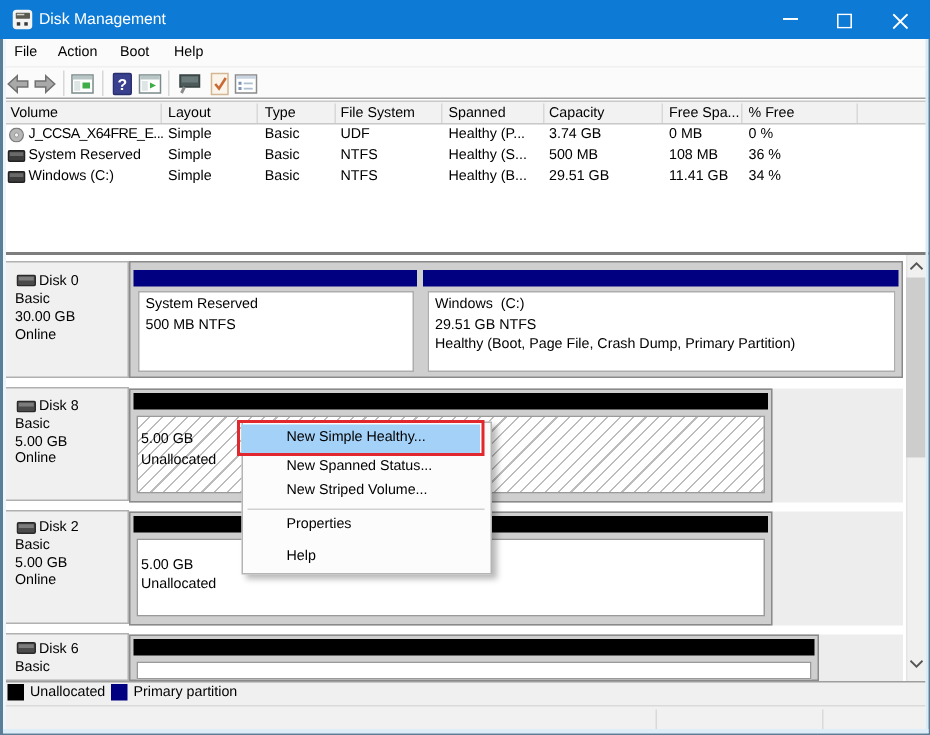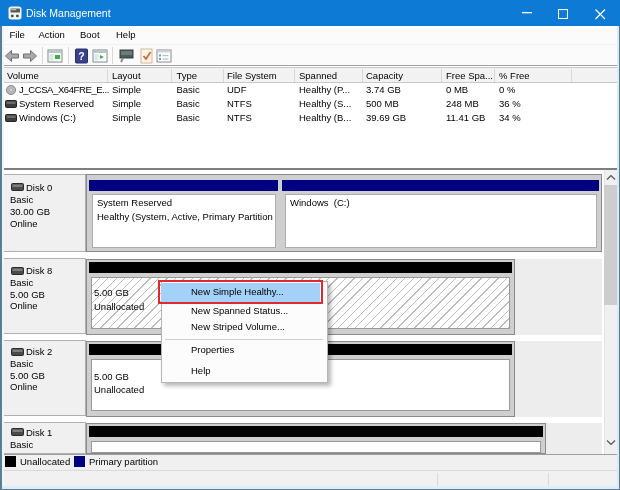--- a/index.html
+++ b/index.html
@@ -159,59 +159,61 @@
 <svg class="abs" style="left:5px;top:100px" width="12" height="8" viewBox="0 0 12 8">
     <rect x="0.5" y="0.5" width="11" height="7" rx="1" fill="#3c3c3c" stroke="#222"></rect>
     <rect x="1.5" y="1.5" width="9" height="2.5" fill="#6a6a6a"></rect>
   </svg>
 <div class="abs t" style="left:19px;top:98px">System Reserved</div>
 <div class="abs t" style="left:112px;top:98px">Simple</div>
 <div class="abs t" style="left:176.5px;top:98px">Basic</div>
 <div class="abs t" style="left:227px;top:98px">NTFS</div>
 <div class="abs t" style="left:299px;top:98px">Healthy (S...</div>
 <div class="abs t" style="left:366px;top:98px">500 MB</div>
-<div class="abs t" style="left:446px;top:98px">248 MB</div>
+<div class="abs t" style="left:446px;top:98px">108 MB</div>
 <div class="abs t" style="left:499px;top:98px">36 %</div>
 
 <svg class="abs" style="left:5px;top:114px" width="12" height="8" viewBox="0 0 12 8">
     <rect x="0.5" y="0.5" width="11" height="7" rx="1" fill="#3c3c3c" stroke="#222"></rect>
     <rect x="1.5" y="1.5" width="9" height="2.5" fill="#6a6a6a"></rect>
   </svg>
 <div class="abs t" style="left:19px;top:112px">Windows (C:)</div>
 <div class="abs t" style="left:112px;top:112px">Simple</div>
 <div class="abs t" style="left:176.5px;top:112px">Basic</div>
 <div class="abs t" style="left:227px;top:112px">NTFS</div>
 <div class="abs t" style="left:299px;top:112px">Healthy (B...</div>
-<div class="abs t" style="left:366px;top:112px">39.69 GB</div>
+<div class="abs t" style="left:366px;top:112px">29.51 GB</div>
 <div class="abs t" style="left:446px;top:112px">11.41 GB</div>
 <div class="abs t" style="left:499px;top:112px">34 %</div>
 
 <div class="abs" id="divider"></div>
 
 <div class="abs diskbox" style="top:174px;height:78px"></div>
 <svg class="abs" style="left:11px;top:183px" width="13" height="8" viewBox="0 0 13 8">
     <rect x="0.5" y="0.5" width="12" height="7" rx="1" fill="#4a4a4a" stroke="#2a2a2a"></rect>
     <rect x="1.5" y="1.5" width="10" height="2.5" fill="#7d7d7d"></rect>
   </svg>
 <div class="abs t b" style="left:26px;top:182px">Disk 0</div>
 <div class="abs t" style="left:10px;top:194px">Basic</div>
 <div class="abs t" style="left:10px;top:206px">30.00 GB</div>
 <div class="abs t" style="left:10px;top:218px">Online</div>
 <div class="abs strip" style="top:174px;height:78px;width:516px">
   <div class="part" style="left:0;width:193px">
     <div class="cbar" style="top:5px;background:#000080"></div>
     <div class="pbox">
       <div class="pline b">System Reserved</div>
-      <div class="pline">Healthy (System, Active, Primary Partition</div>
+      <div class="pline">500 MB NTFS</div>
     </div>
   </div>
   <div class="part" style="left:193px;right:0">
     <div class="cbar" style="top:5px;background:#000080"></div>
     <div class="pbox">
       <div class="pline b">Windows&nbsp; (C:)</div>
+      <div class="pline">29.51 GB NTFS</div>
+      <div class="pline">Healthy (Boot, Page File, Crash Dump, Primary Partition)</div>
     </div>
   </div>
 </div>
 
 <div class="abs diskbox" style="top:258px;height:76px"></div>
 <svg class="abs" style="left:11px;top:267px" width="13" height="8" viewBox="0 0 13 8">
     <rect x="0.5" y="0.5" width="12" height="7" rx="1" fill="#4a4a4a" stroke="#2a2a2a"></rect>
     <rect x="1.5" y="1.5" width="10" height="2.5" fill="#7d7d7d"></rect>
   </svg>
 <div class="abs t b" style="left:26px;top:265px">Disk 8</div>
@@ -241,21 +243,21 @@
   <div class="whitebox" style="left:4px;right:4px;top:16.5px;bottom:4.5px"></div>
   <div class="abs t" style="left:7px;top:28.5px">5.00 GB</div>
   <div class="abs t" style="left:7px;top:42px">Unallocated</div>
 </div>
 
 <div class="abs diskbox" style="top:422px;height:32px"></div>
 <svg class="abs" style="left:11px;top:428px" width="13" height="8" viewBox="0 0 13 8">
     <rect x="0.5" y="0.5" width="12" height="7" rx="1" fill="#4a4a4a" stroke="#2a2a2a"></rect>
     <rect x="1.5" y="1.5" width="10" height="2.5" fill="#7d7d7d"></rect>
   </svg>
-<div class="abs t b" style="left:26px;top:427px">Disk 1</div>
+<div class="abs t b" style="left:26px;top:427px">Disk 6</div>
 <div class="abs t" style="left:10px;top:439px">Basic</div>
 <div class="abs rest" style="left:546px;top:423px;width:56px;height:31px"></div>
 <div class="abs strip" style="top:423px;height:31px;width:460px">
   <div class="cbar" style="top:2px;background:#000"></div>
   <div class="whitebox" style="left:4px;right:4px;top:16.5px;bottom:0"></div>
 </div>
 
 <div class="abs" id="sbar"></div>
 <div class="abs" id="sthumb"></div>
 <svg class="abs" style="left:606px;top:174px" width="10" height="7">

